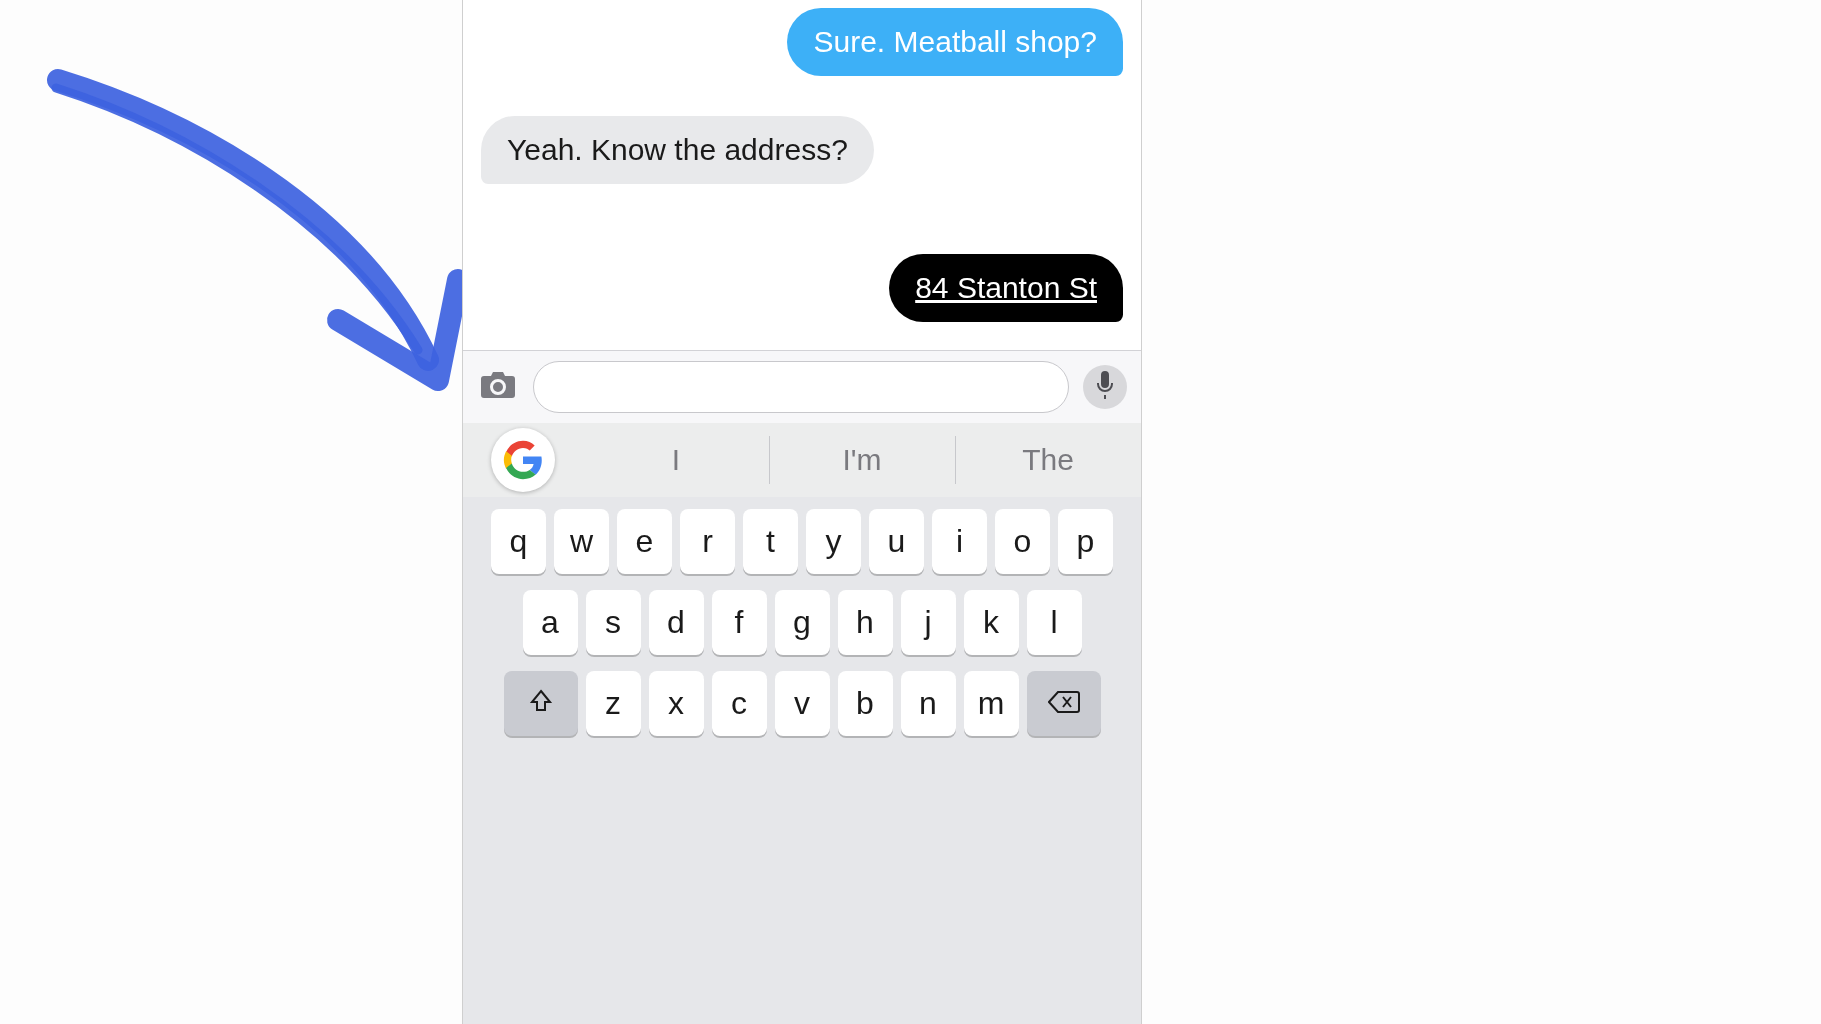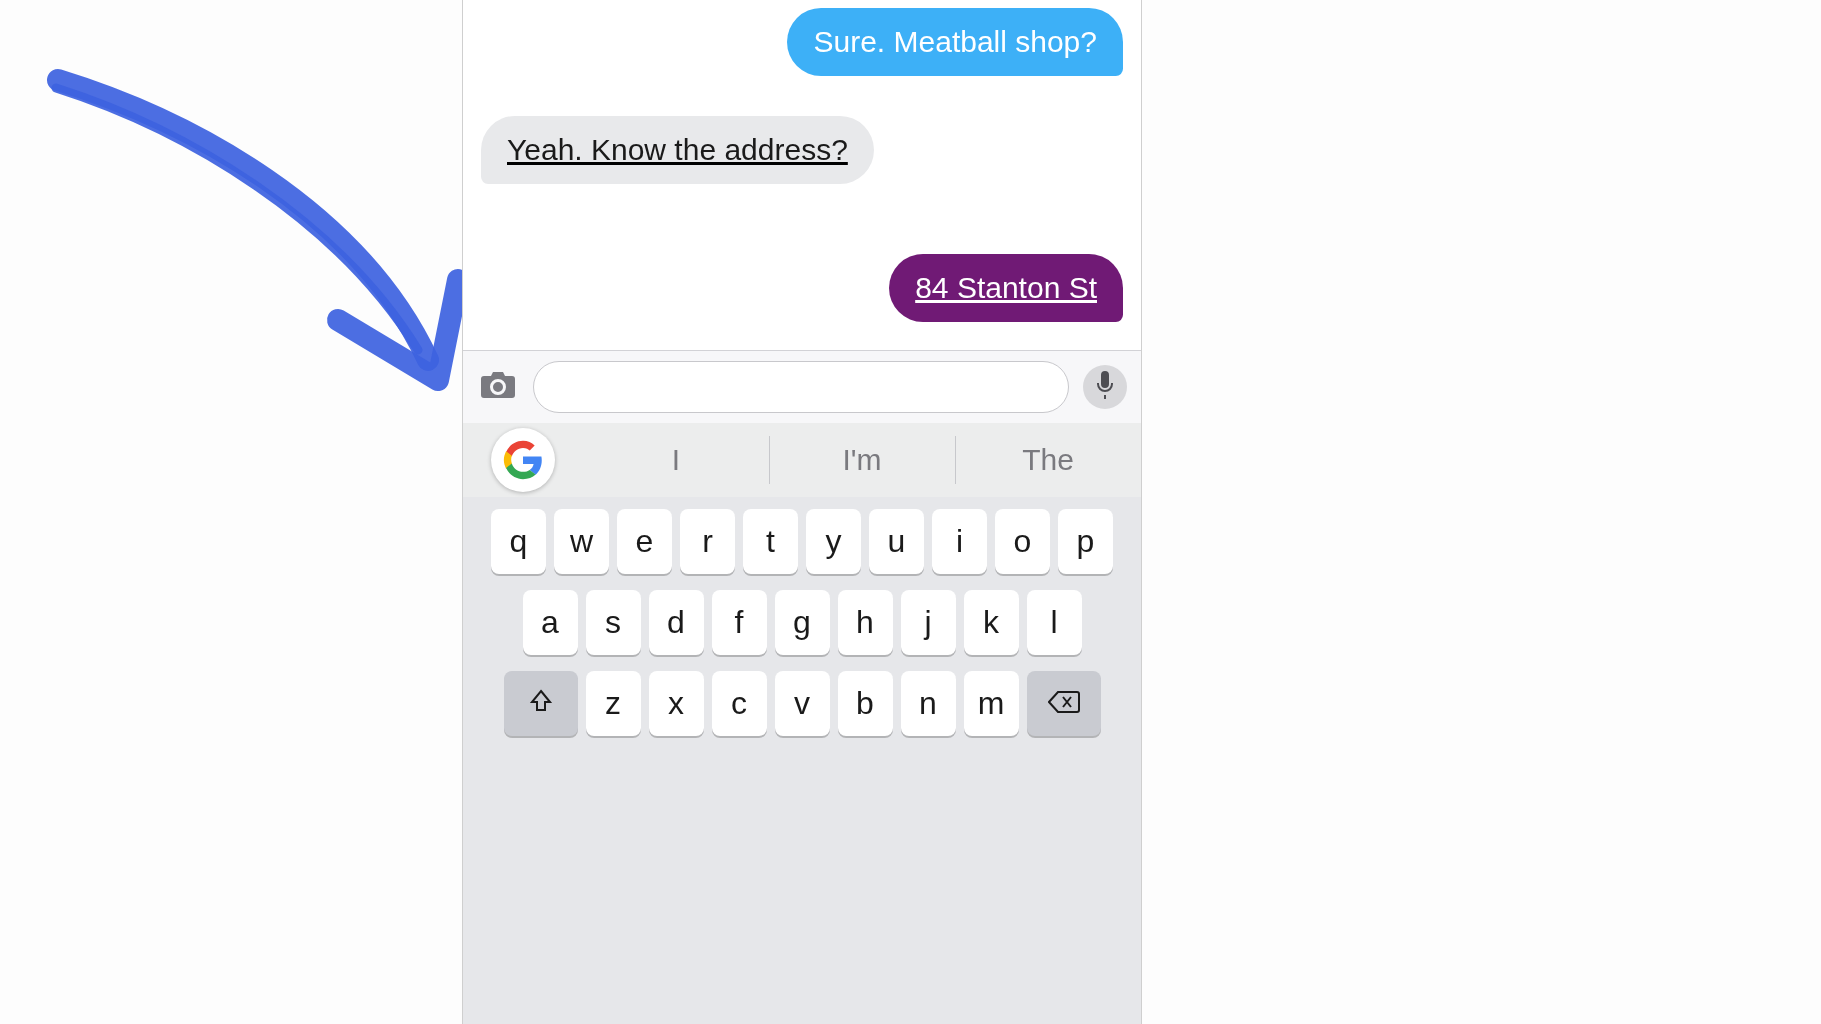--- a/index.html
+++ b/index.html
@@ -34,36 +34,36 @@
     display:inline-block;
     max-width:70%;
     padding:16px 26px;
     font-size:30px;
     line-height:1.2;
     border-radius:38px;
     position:relative;
   }
   .row{ display:flex; }
   .row.sent{ justify-content:flex-end; }
-  .row.recv{ justify-content:flex-start;text-decoration:underline; }
+  .row.recv{ justify-content:flex-start; }
 
   .sent .bubble{
     background:#3db0f7;
     color:#fff;
     border-bottom-right-radius:8px;
   }
   .recv .bubble{
     background:#e8e9eb;
     color:#1a1a1a;
     border-bottom-left-radius:8px;
   }
   .sent .bubble.linkish{
     text-decoration:underline;
     font-weight:500;
-    background:#701a75;
+    background:#000000;
   }
 
   .space-big{ height:40px; }
   .space-med{ height:70px; }
 
   
   .compose-bar{
     margin-top:28px;
     border-top:1px solid #d2d2d6;
     background:#f7f7f9;

